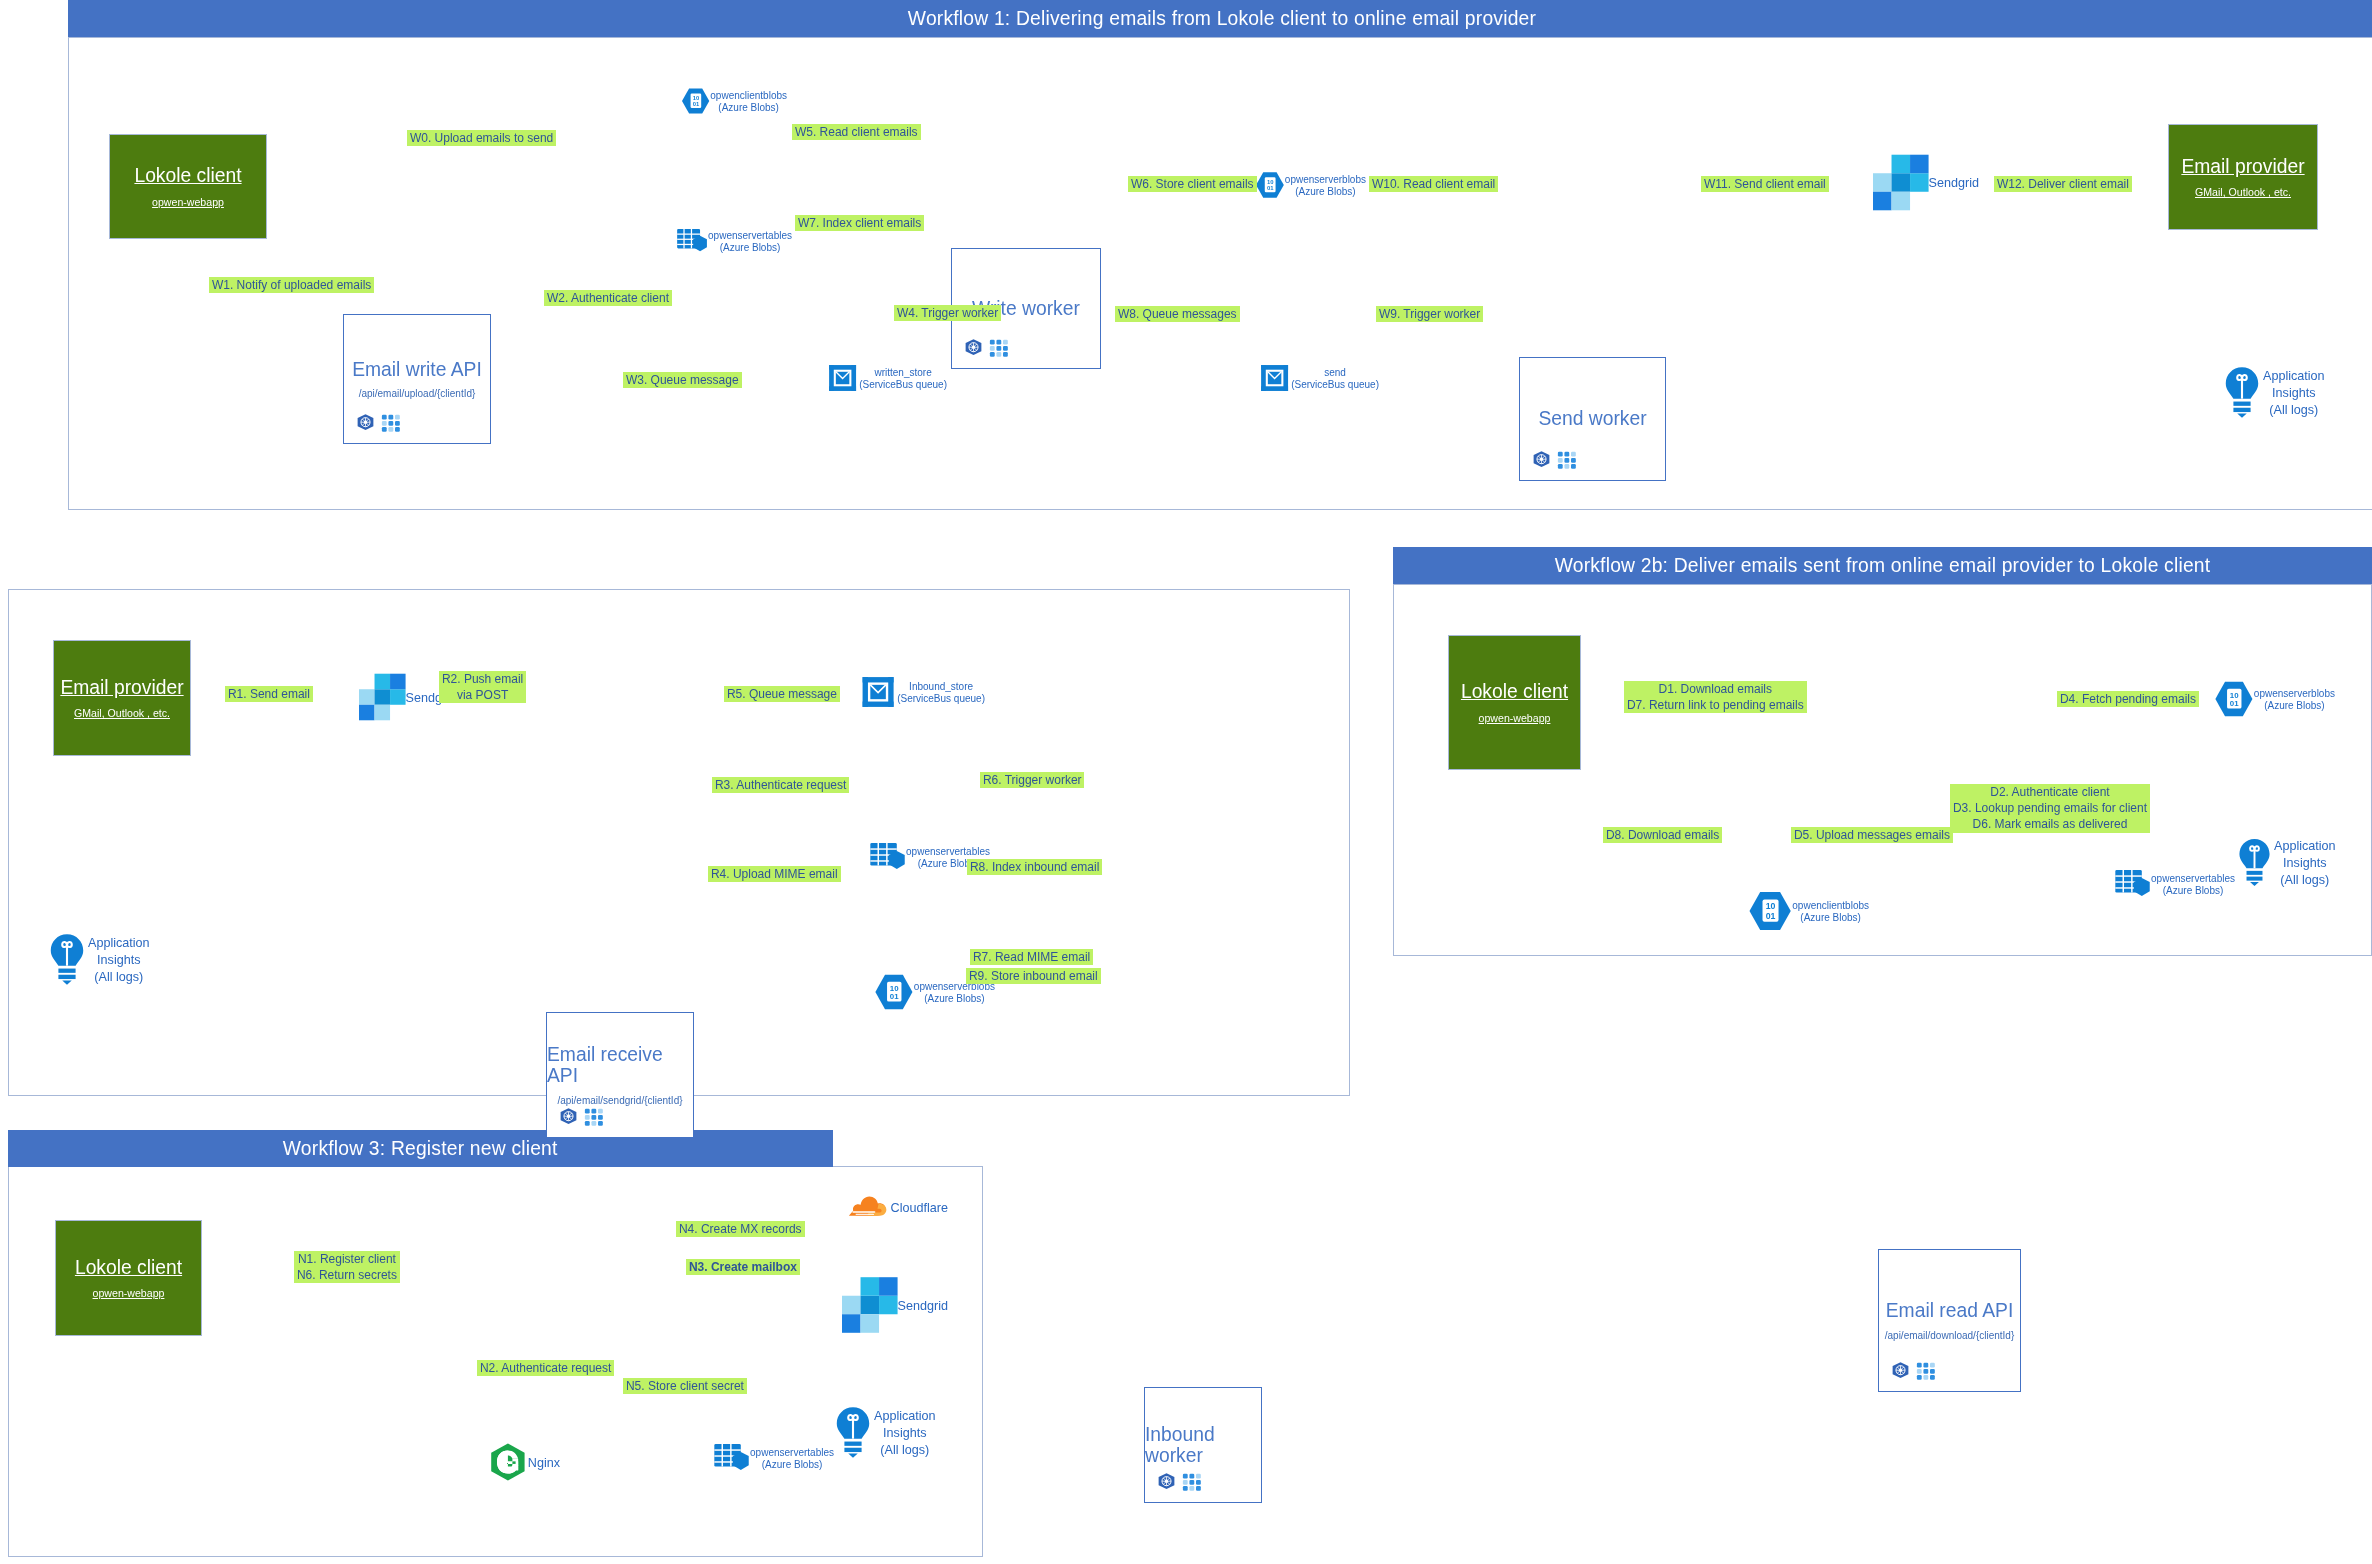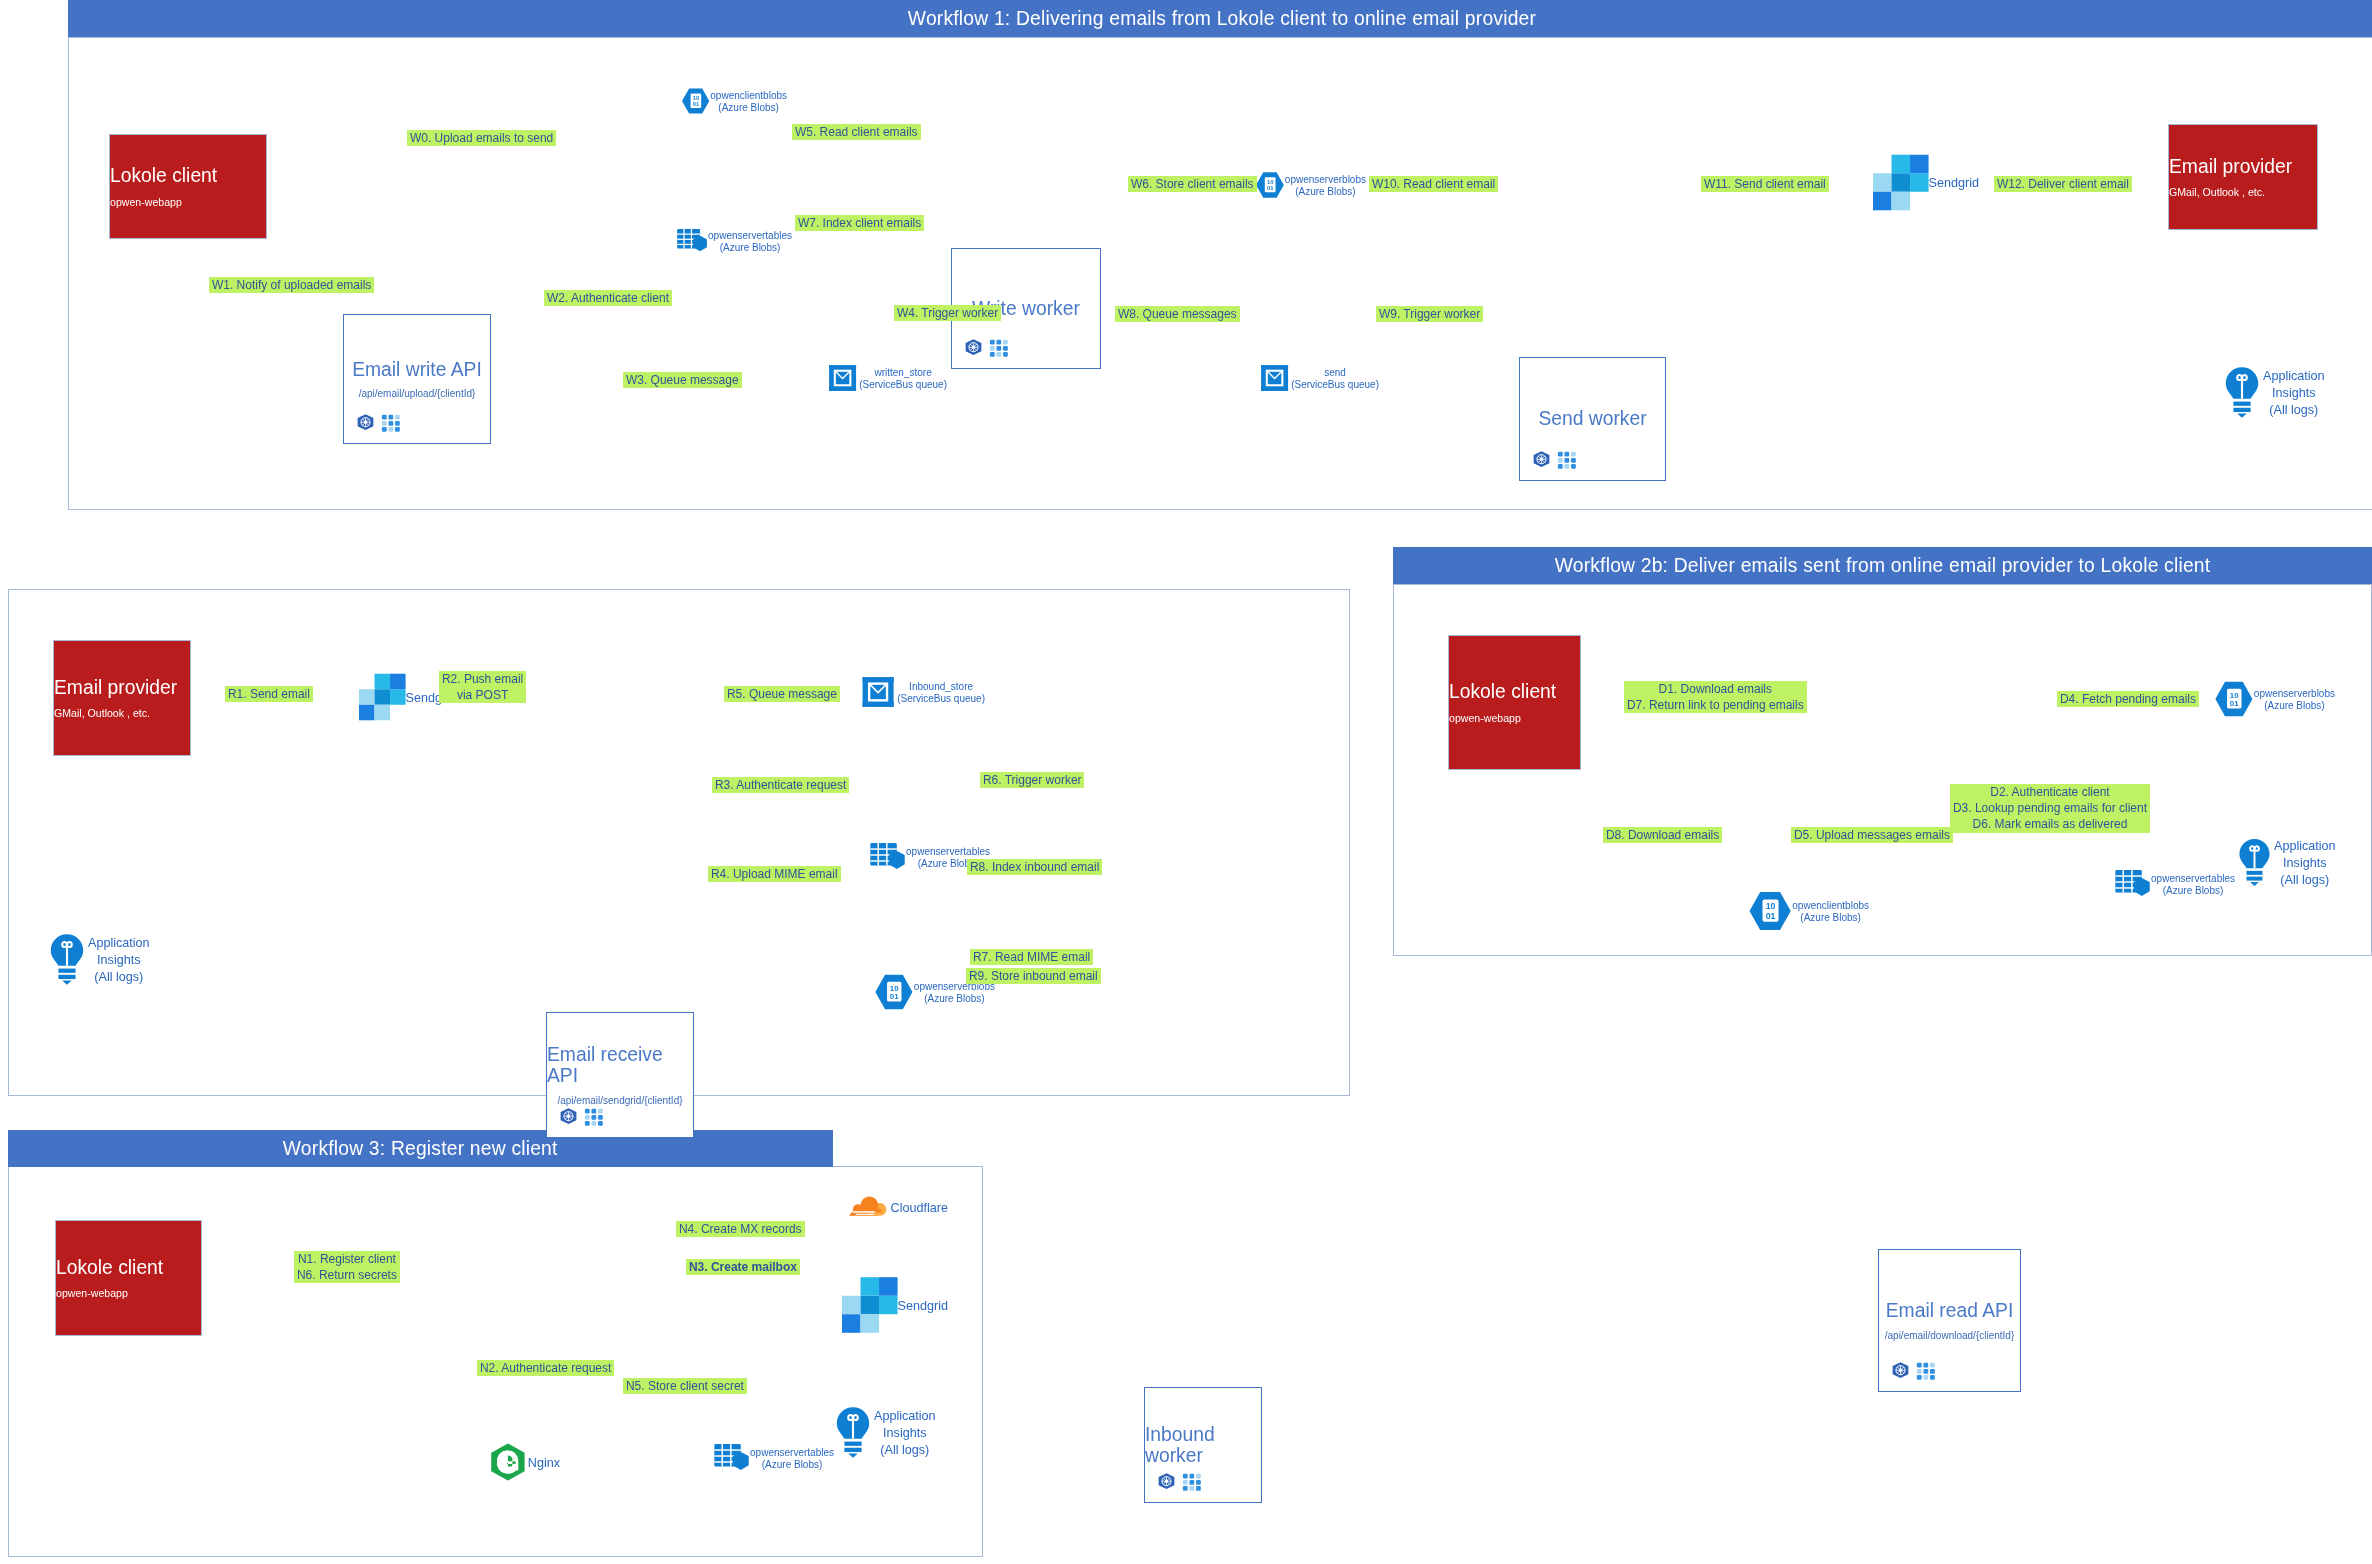--- a/index.html
+++ b/index.html
@@ -3,22 +3,22 @@
 <meta charset="utf-8">
 <style>
   html,body{margin:0;padding:0;background:#ffffff;}
   body{font-family:"Liberation Sans","DejaVu Sans",sans-serif;}
   #stage{position:relative;width:2372px;height:1564px;background:#fff;overflow:hidden;}
   svg.layer{position:absolute;left:0;top:0;width:2372px;height:1564px;}
   .panel{position:absolute;background:#ffffff;border:1px solid #a7b8d8;box-sizing:border-box;}
   .panel-title{position:absolute;background:#4472c4;color:#ffffff;display:flex;align-items:center;
     justify-content:center;font-size:19.3px;letter-spacing:0.2px;box-sizing:border-box;}
   .node{position:absolute;box-sizing:border-box;}
-  .box-filled{background:#b91c1c;border:1px solid #a7b8d8;color:#ffffff;display:flex;flex-direction:column;
-    justify-content:center;}
+  .box-filled{background:#4d7c0f;border:1px solid #a7b8d8;color:#ffffff;display:flex;flex-direction:column;
+    align-items:center;justify-content:center;text-decoration:underline;}
   .box-filled .t1{font-size:19.3px;line-height:1.1;}
   .box-filled .t2{font-size:10.6px;margin-top:9.7px;}
   .box-open{background:#ffffff;border:1px solid #4472c4;position:relative;display:flex;flex-direction:column;
     align-items:center;justify-content:center;color:#3c6ab5;}
   .box-open .t1{font-size:19.3px;line-height:1.1;color:#4a79c7;}
   .box-open .t2{font-size:10px;margin-top:8.7px;color:#3b6bb5;}
   .badge-icons{position:absolute;left:10.6px;bottom:8.7px;display:flex;align-items:center;gap:4.8px;}
   .ico{position:absolute;display:flex;flex-direction:row;align-items:center;}
   .ico .cap{margin-top:2.9px;font-size:10px;color:#2a68c0;text-align:center;line-height:1.25;white-space:nowrap;}
   .ico .cap.big{font-size:12.6px;line-height:1.35;}

